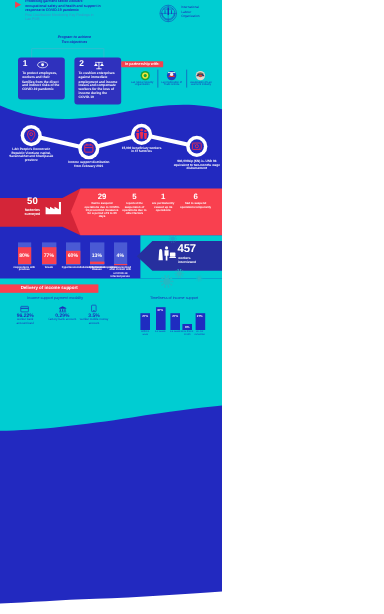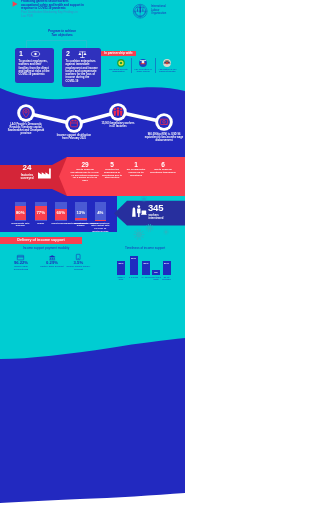--- a/index.html
+++ b/index.html
@@ -159,21 +159,21 @@
  </g>
 </svg>
 <div class="abs ctr" style="left:7px;top:123px;width:38px;font-size:2.6px;line-height:3px;font-weight:bold;color:#ffffff;">LAO People's Democratic Republic Vientiane capital, Savannakhet and Champasak province</div>
 <div class="abs ctr" style="left:56px;top:134px;width:36px;font-size:2.6px;line-height:3px;font-weight:bold;color:#ffffff;">Income support distribution from February 2021</div>
 <div class="abs ctr" style="left:101px;top:122px;width:34px;font-size:2.6px;line-height:3px;font-weight:bold;color:#ffffff;">15,000 beneficiary workers in 47 factories</div>
 <div class="abs ctr" style="left:144px;top:133px;width:40px;font-size:2.6px;line-height:3px;font-weight:bold;color:#ffffff;">960,000kip (KN) is. USD 96 equivalent to two-months wage disbursement</div>
 <svg class="abs" style="left:0;top:150px" width="185" height="52" viewBox="0 0 185 52">
  <path d="M0,15 H52 L67,7 V46 L52,39 H0 Z" fill="#d42538"></path>
  <path d="M67,7 H185 V46 H67 L59,26.5 Z" fill="#f9404f"></path>
 </svg>
-<div class="abs" style="left:17px;top:164px;width:20px;font-size:8px;line-height:8.5px;font-weight:bold;color:#ffffff;text-align:center;">24</div>
+<div class="abs" style="left:17px;top:164px;width:20px;font-size:8px;line-height:8.5px;font-weight:bold;color:#ffffff;text-align:center;">50</div>
 <div class="abs ctr" style="left:15px;top:173.5px;width:24px;font-size:3px;line-height:3.5px;font-weight:bold;color:#ffffff;">factories surveyed</div>
 <div class="abs" style="left:38px;top:168px;width:13px;height:11px;">
  <svg width="13" height="11" viewBox="0 0 13 11">
         <path d="M0,10.6 V4.2 L3.7,6.4 V4.2 L7.4,6.4 V4.2 L11.1,6.4 V0.4 H12.8 V10.6 Z" fill="#ffffff"></path>
       </svg>
     </div>
 <div class="abs ctr" style="left:70px;top:160.5px;width:30px;font-size:6.5px;line-height:7px;font-weight:bold;color:#ffffff;">29</div>
 <div class="abs ctr" style="left:70px;top:169px;width:30px;font-size:2.4px;line-height:2.8px;font-weight:bold;color:#ffffff;">had to suspend operations due to COVID-19 prevention measures for a period of 9 to 60 days</div>
 <div class="abs ctr" style="left:101px;top:160.5px;width:22px;font-size:6.5px;line-height:7px;font-weight:bold;color:#ffffff;">5</div>
 <div class="abs ctr" style="left:101px;top:169px;width:22px;font-size:2.4px;line-height:2.8px;font-weight:bold;color:#ffffff;">reported the suspension of operations due to other factors</div>
@@ -205,21 +205,21 @@
  <svg width="16" height="13" viewBox="0 0 16 13">
         <g fill="#ffffff">
   <path d="M1.6,4.4 C1.6,3.2 2.2,2.6 2.9,2.6 C3.6,2.6 4.2,3.2 4.2,4.4 L4.7,11.8 H1.1 Z"></path>
   <circle cx="7.8" cy="1.6" r="1.3"></circle>
   <path d="M6.1,3.6 h3.4 v4.6 h-1 v3.8 h-1.4 v-3.8 h-1 z"></path>
   <rect x="10.6" y="5.4" width="4.6" height="3.6" rx="0.4"></rect>
   <rect x="10.2" y="9.2" width="5.4" height="0.8"></rect>
  </g>
       </svg>
     </div>
-<div class="abs" style="left:148px;top:202.5px;font-size:9.5px;line-height:10px;font-weight:bold;color:#ffffff;letter-spacing:-0.2px;">345</div>
+<div class="abs" style="left:148px;top:202.5px;font-size:9.5px;line-height:10px;font-weight:bold;color:#ffffff;letter-spacing:-0.2px;">457</div>
 <div class="abs" style="left:148.5px;top:213.5px;font-size:2.7px;line-height:3.1px;font-weight:bold;color:#ffffff;">
  <div>workers</div>
  <div>interviewed</div>
 </div>
 <svg class="abs" style="left:0;top:0" width="185" height="260" viewBox="0 0 185 260">
       <g opacity="1" stroke="#22b9c4" stroke-width="0.77" fill="none">
         <circle cx="139" cy="234.5" r="2.98" fill="#22b9c4" stroke="none"></circle>
         <path d="M141.98,234.50 L143.80,234.50"></path>
         <circle cx="143.80" cy="234.50" r="0.77" stroke="none" fill="#22b9c4"></circle>
         <path d="M141.41,236.25 L142.88,237.32"></path>

